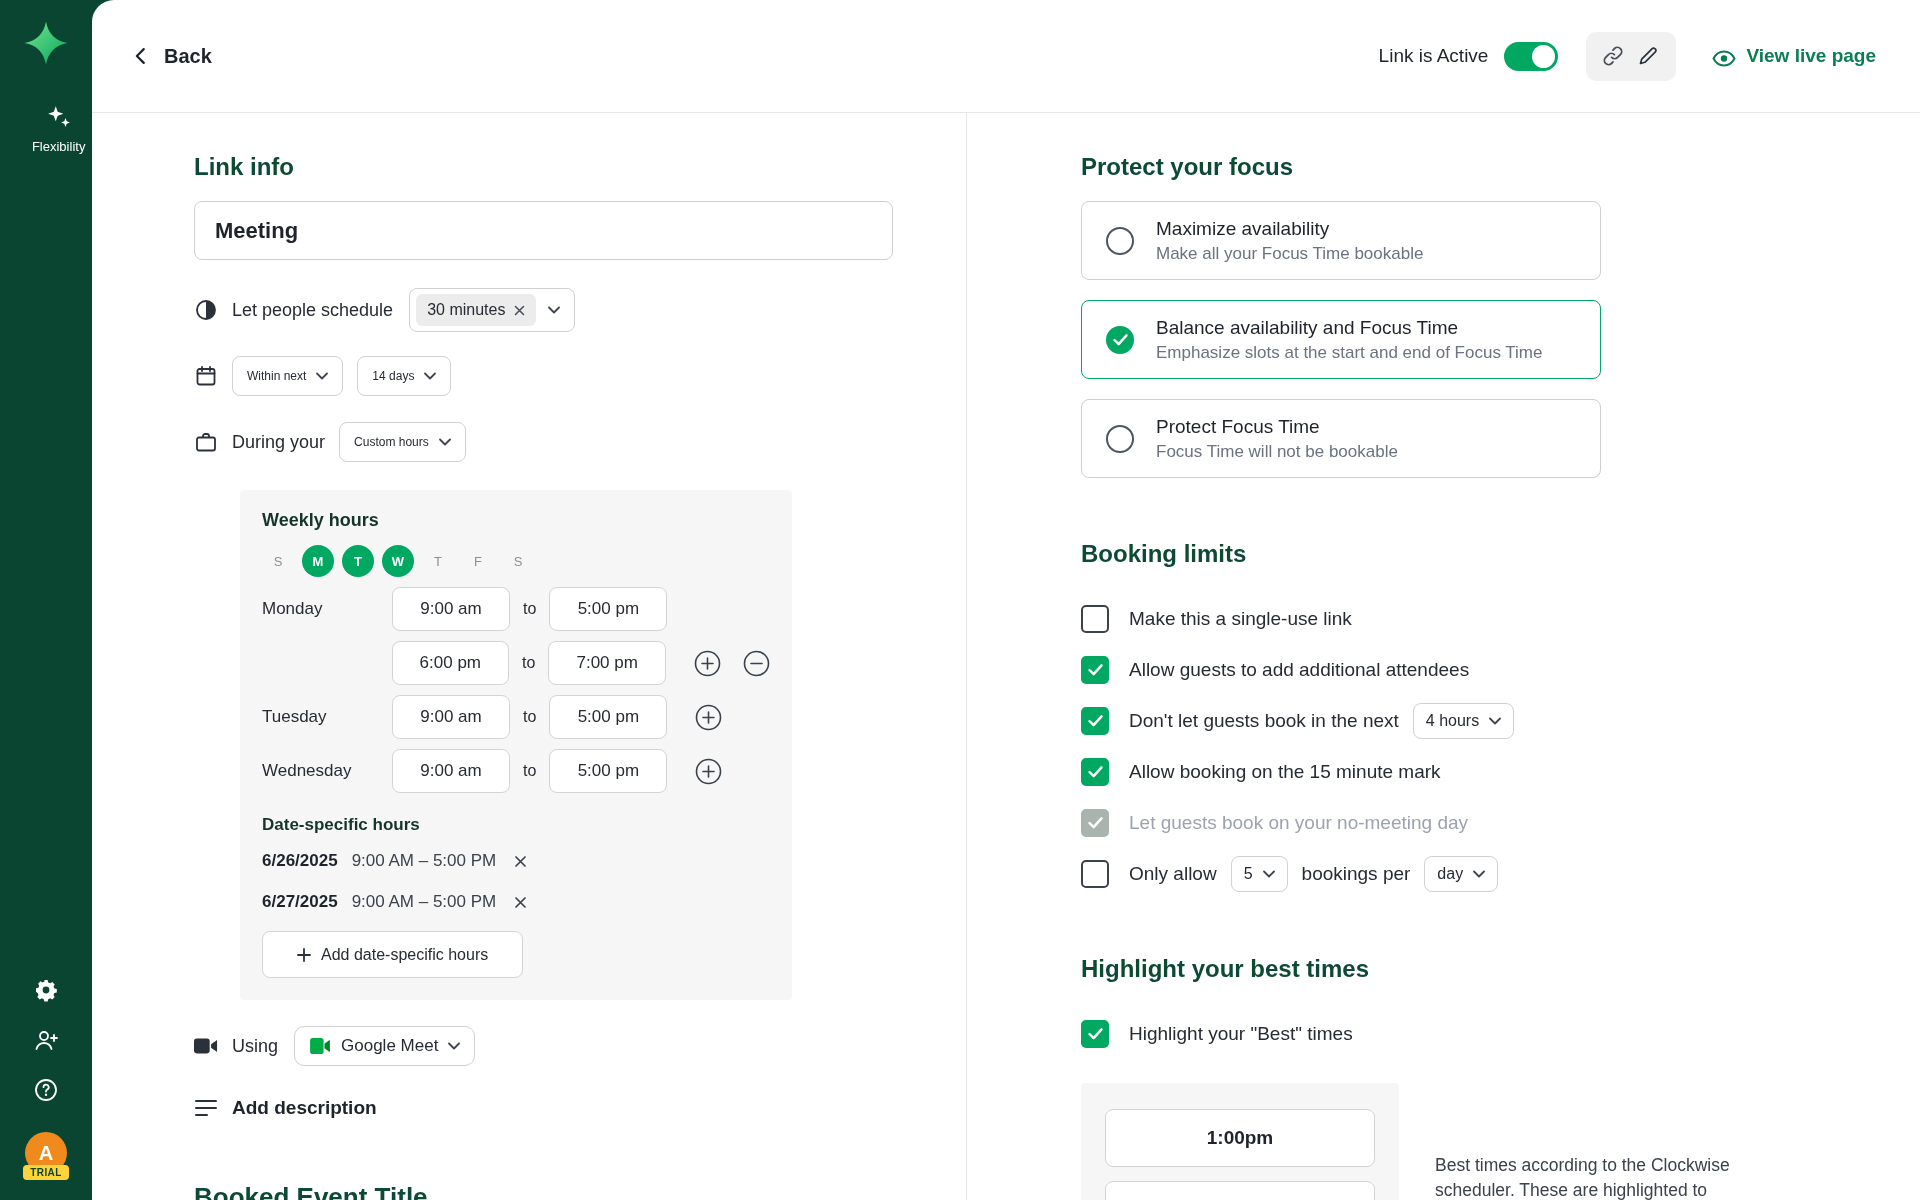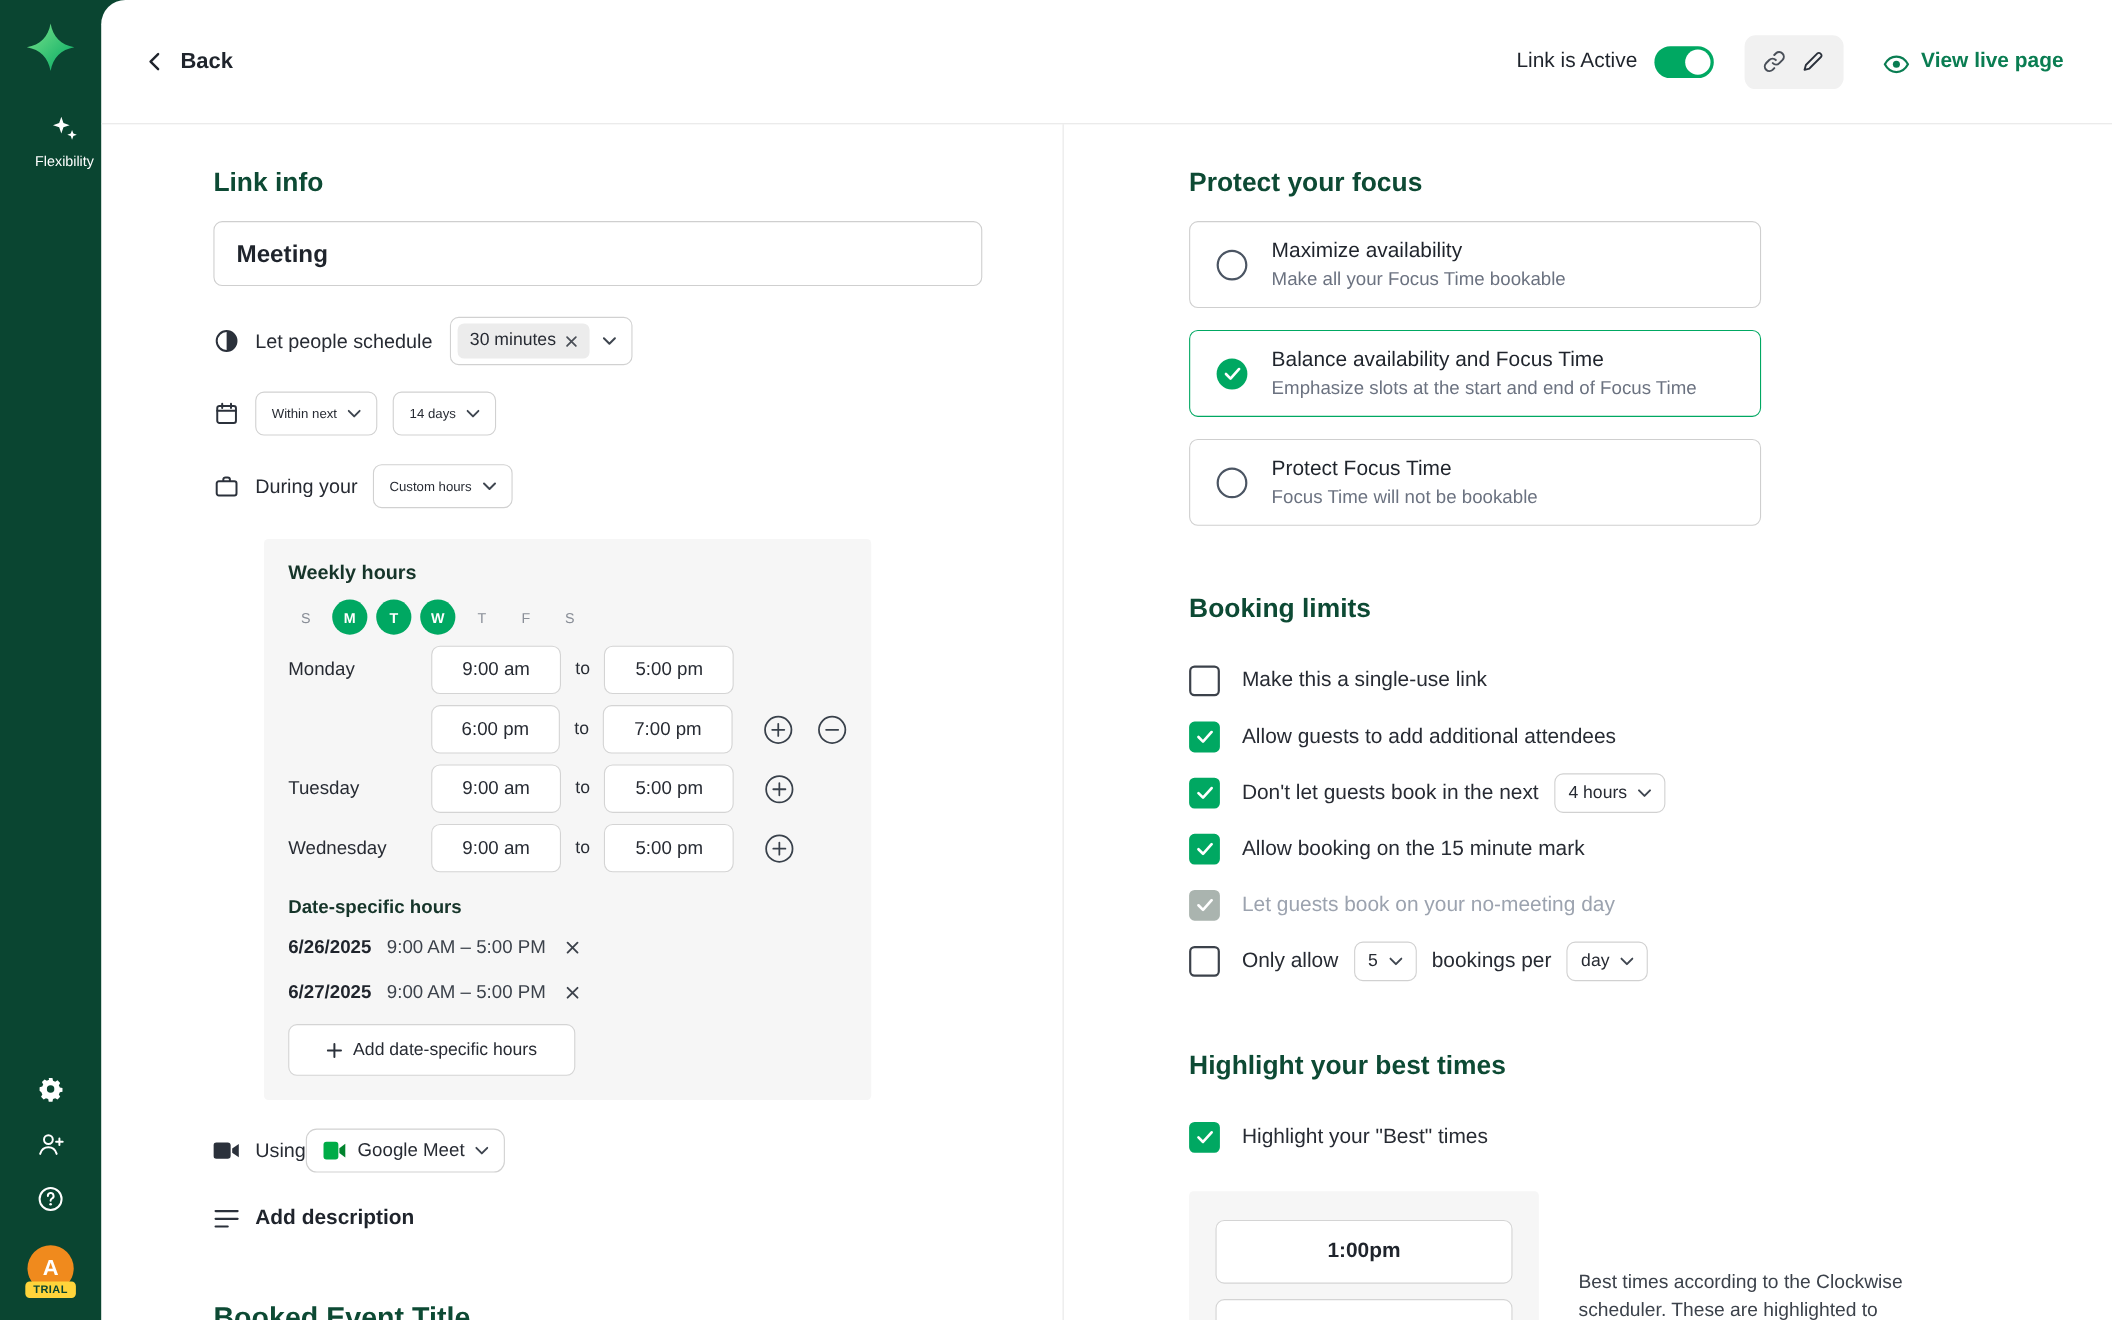--- a/index.html
+++ b/index.html
@@ -143,21 +143,21 @@
   .ds-range { font-size:17px; color:#3c424b; margin-left:14px; }
   .ds-x { margin-left:18px; cursor:pointer; display:flex; }
   .add-ds-btn {
     margin-top:14px; display:inline-flex; align-items:center; gap:10px;
     height:47px; padding:0 34px;
     background:#fff; border:1px solid #d4d4d4; border-radius:8px;
     font-size:16px; color:#272b33; cursor:pointer; font-family:inherit;
   }
 
   .using-row { margin-top:22px; }
-  .meet-dd { display:flex; align-items:center; gap:10px;
+  .meet-dd { margin-left:16px; display:flex; align-items:center; gap:10px;
     border:1px solid #d1d1d1; border-radius:10px; padding:9px 14px;
     font-size:17px; cursor:pointer; background:#fff; }
   .desc-row { margin-top:14px; }
   .desc-label { font-size:19px; font-weight:bold; color:#1f242c; }
   .booked-title { margin-top:50px; font-size:26px; }
 
   
   .radio-card {
     width:520px; min-height:79px; border:1px solid #cfcfcf; border-radius:8px;
     display:flex; align-items:center; gap:22px; padding:12px 24px;

